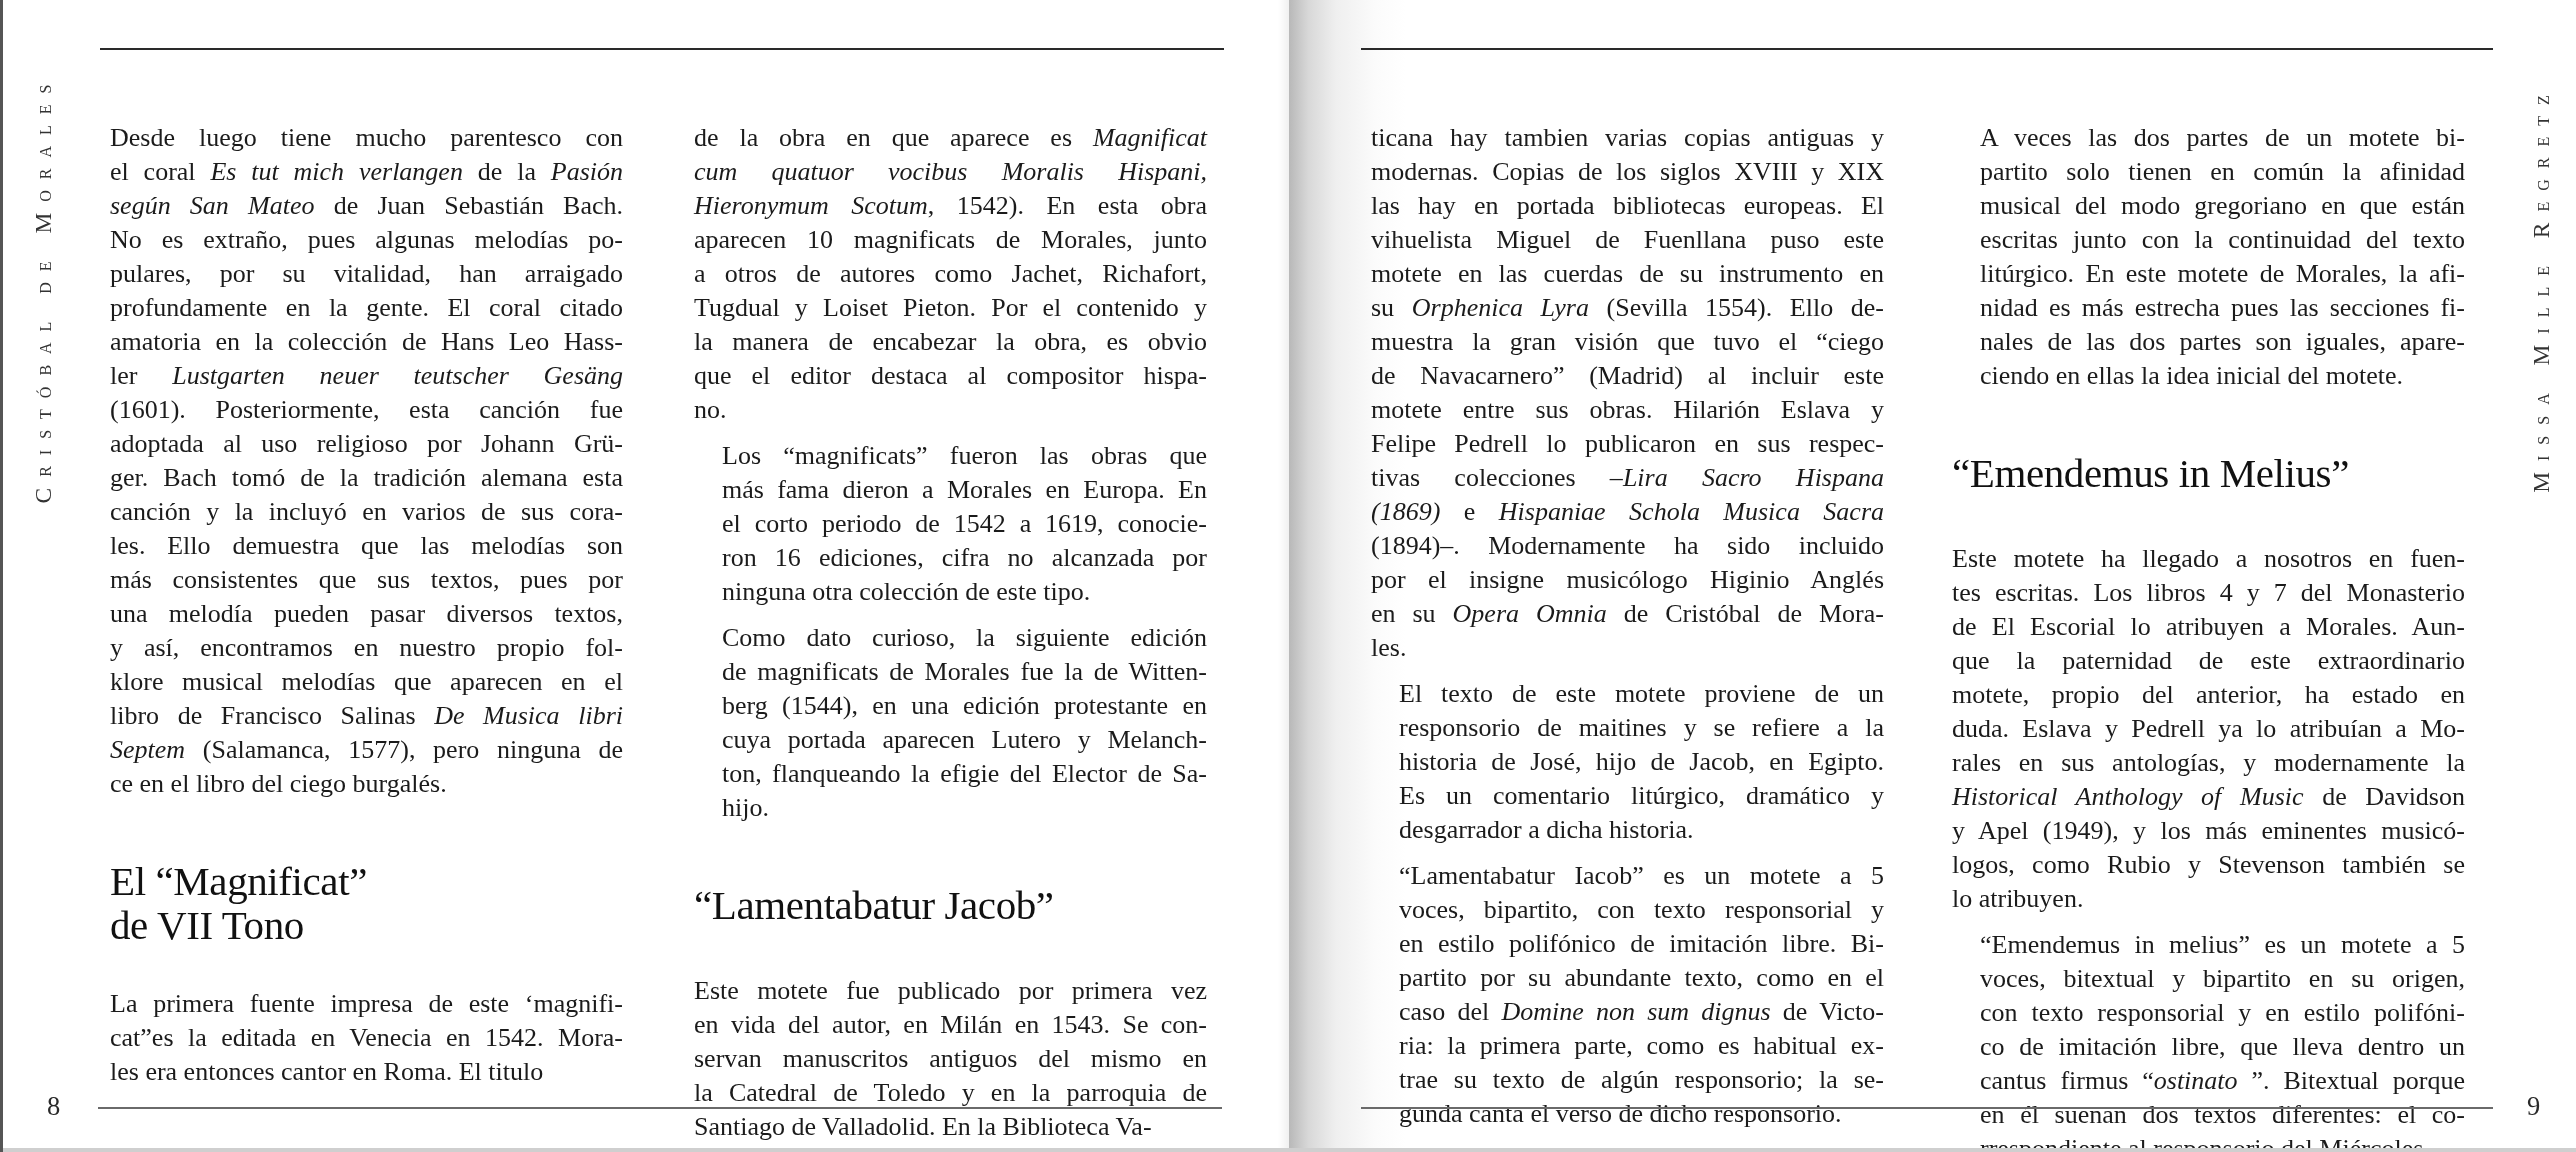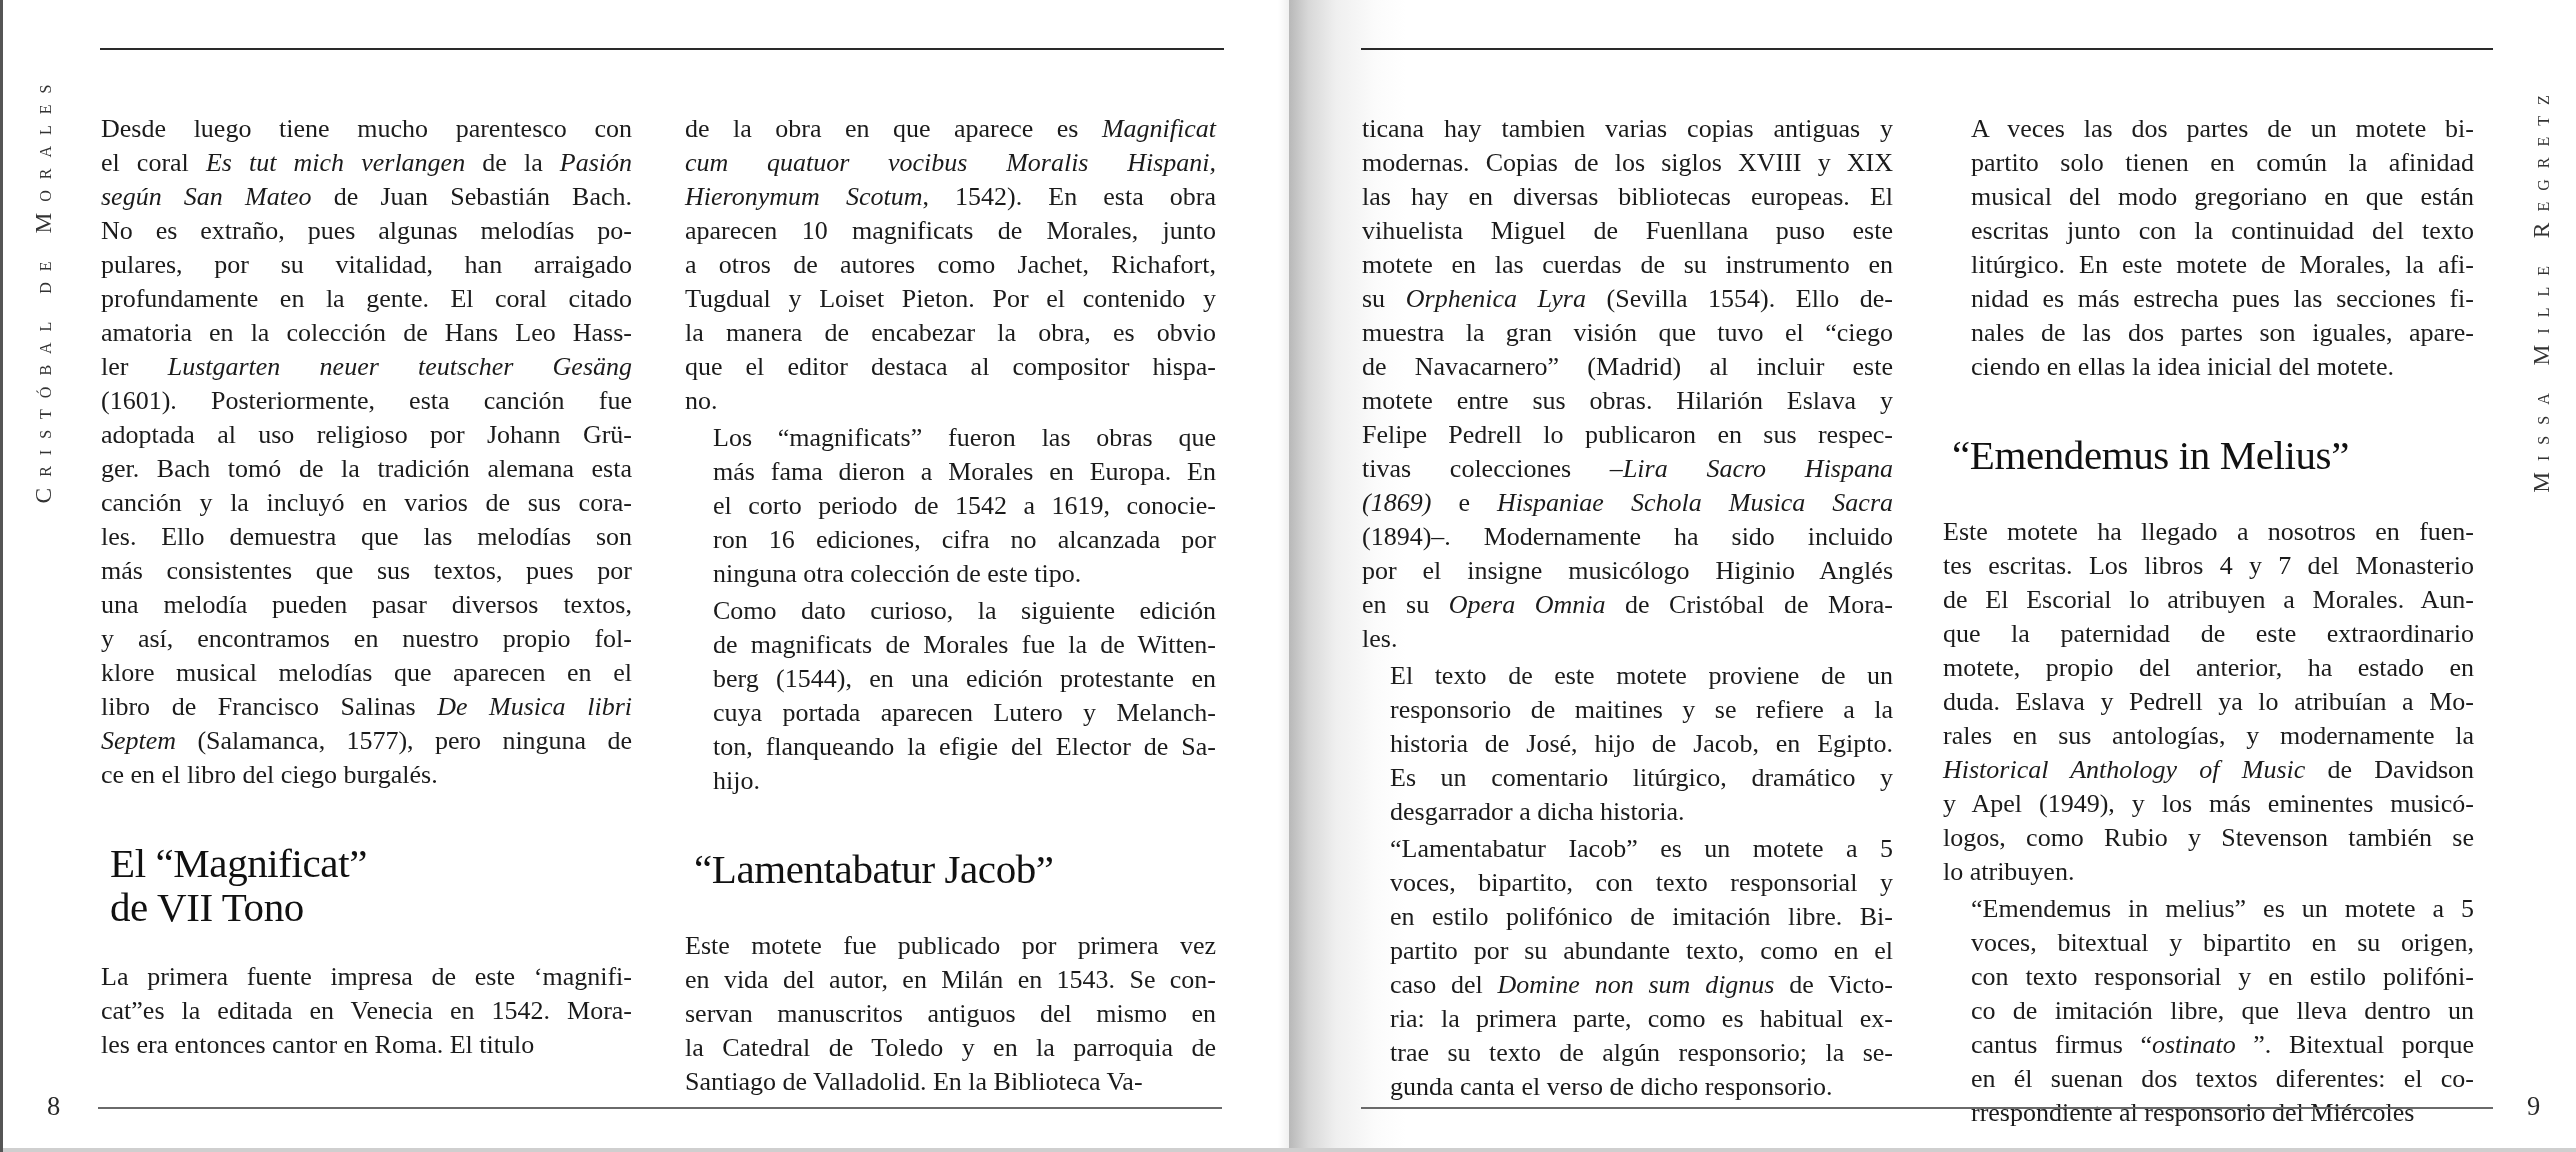--- a/index.html
+++ b/index.html
@@ -24,21 +24,21 @@
     display:flex; align-items:center; justify-content:center;
   }
   .runner span {
     display:block; white-space:nowrap; transform:rotate(-90deg);
     font-variant:small-caps; letter-spacing:11px; font-size:23.4px; color:#333;
   }
   .col {
     position:absolute; top:109px; width:537px;
     font-size:26px; line-height:34px; text-align:justify; hyphens:manual;
   }
-  .col p { margin:3px; }
+  .col p { margin:12px; }
   .col p.indent { text-indent:28px; }
   .col i { font-style:italic; }
   .col h2 {
     margin:12px; font-weight:normal; font-size:41px; line-height:44px; color:#111;
     letter-spacing:-0.4px;
   }
   .col .h-space-before { height:34px; }
   .col .h-space-after { height:23.4px; }
   .line { display:block; text-align:justify; text-align-last:justify; }
   .line.last { text-align-last:left; }
@@ -135,21 +135,21 @@
     <div class="page-bottom-edge"></div>
   </div>
 
   <div class="page right">
     <div class="top-rule" style="left:72px; width:1132px;"></div>
 
     <div class="col" style="left:70px;">
       <p>
           <span class="line">ticana hay tambien varias copias antiguas y</span>
           <span class="line">modernas. Copias de los siglos XVIII y XIX</span>
-          <span class="line">las hay en diversas bibliotecas europeas. El</span>
+          <span class="line">las hay en portada bibliotecas europeas. El</span>
           <span class="line">vihuelista Miguel de Fuenllana puso este</span>
           <span class="line">motete en las cuerdas de su instrumento en</span>
           <span class="line">su <i>Orphenica Lyra</i> (Sevilla 1554). Ello de-</span>
           <span class="line">muestra la gran visión que tuvo el “ciego</span>
           <span class="line">de Navacarnero” (Madrid) al incluir este</span>
           <span class="line">motete entre sus obras. Hilarión Eslava y</span>
           <span class="line">Felipe Pedrell lo publicaron en sus respec-</span>
           <span class="line">tivas colecciones –<i>Lira Sacro Hispana</i></span>
           <span class="line"><i>(1869)</i> e <i>Hispaniae Schola Musica Sacra</i></span>
           <span class="line">(1894)–. Modernamente ha sido incluido</span>

